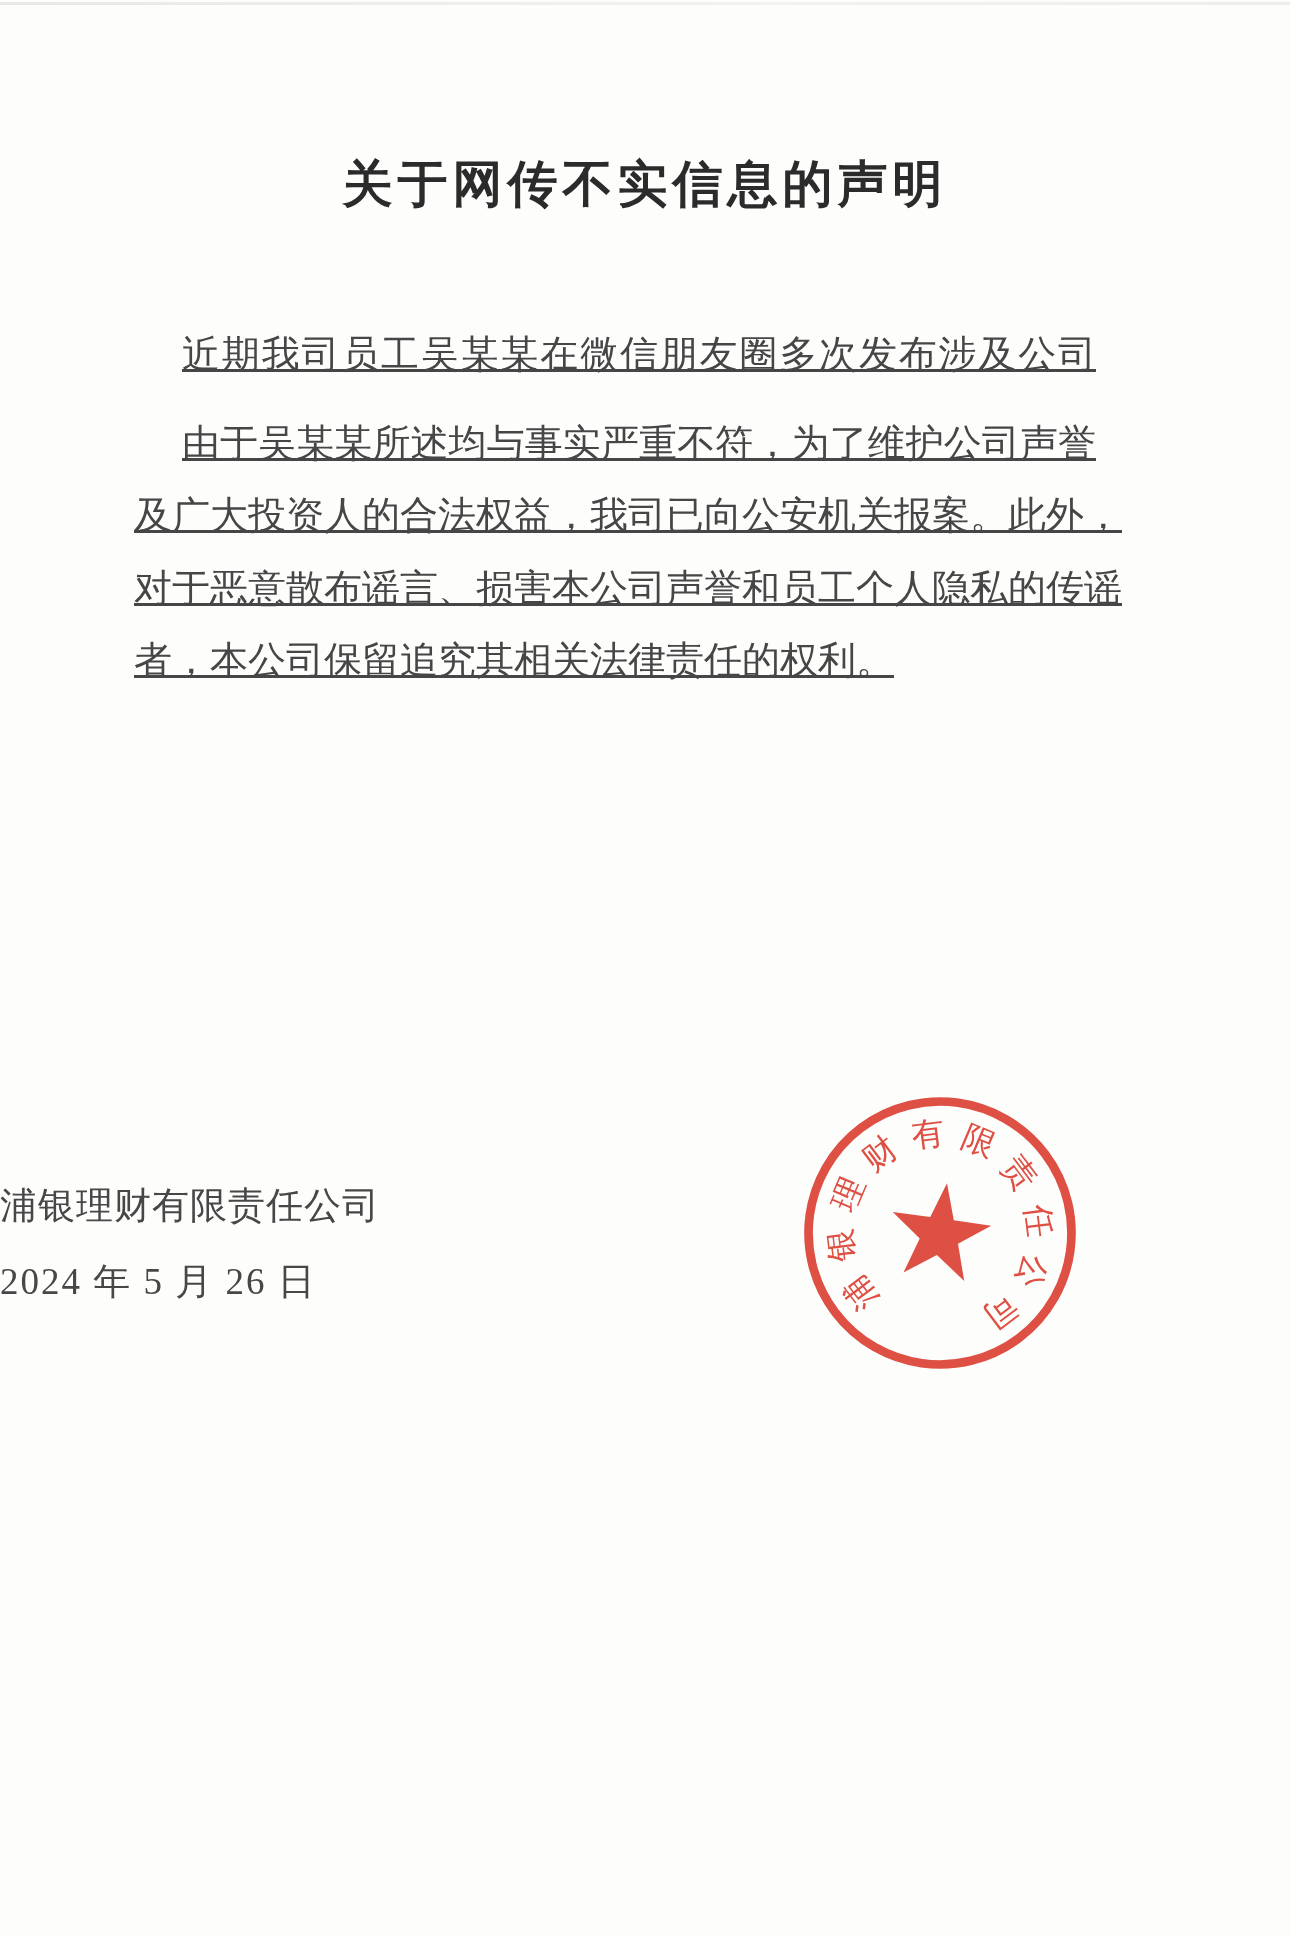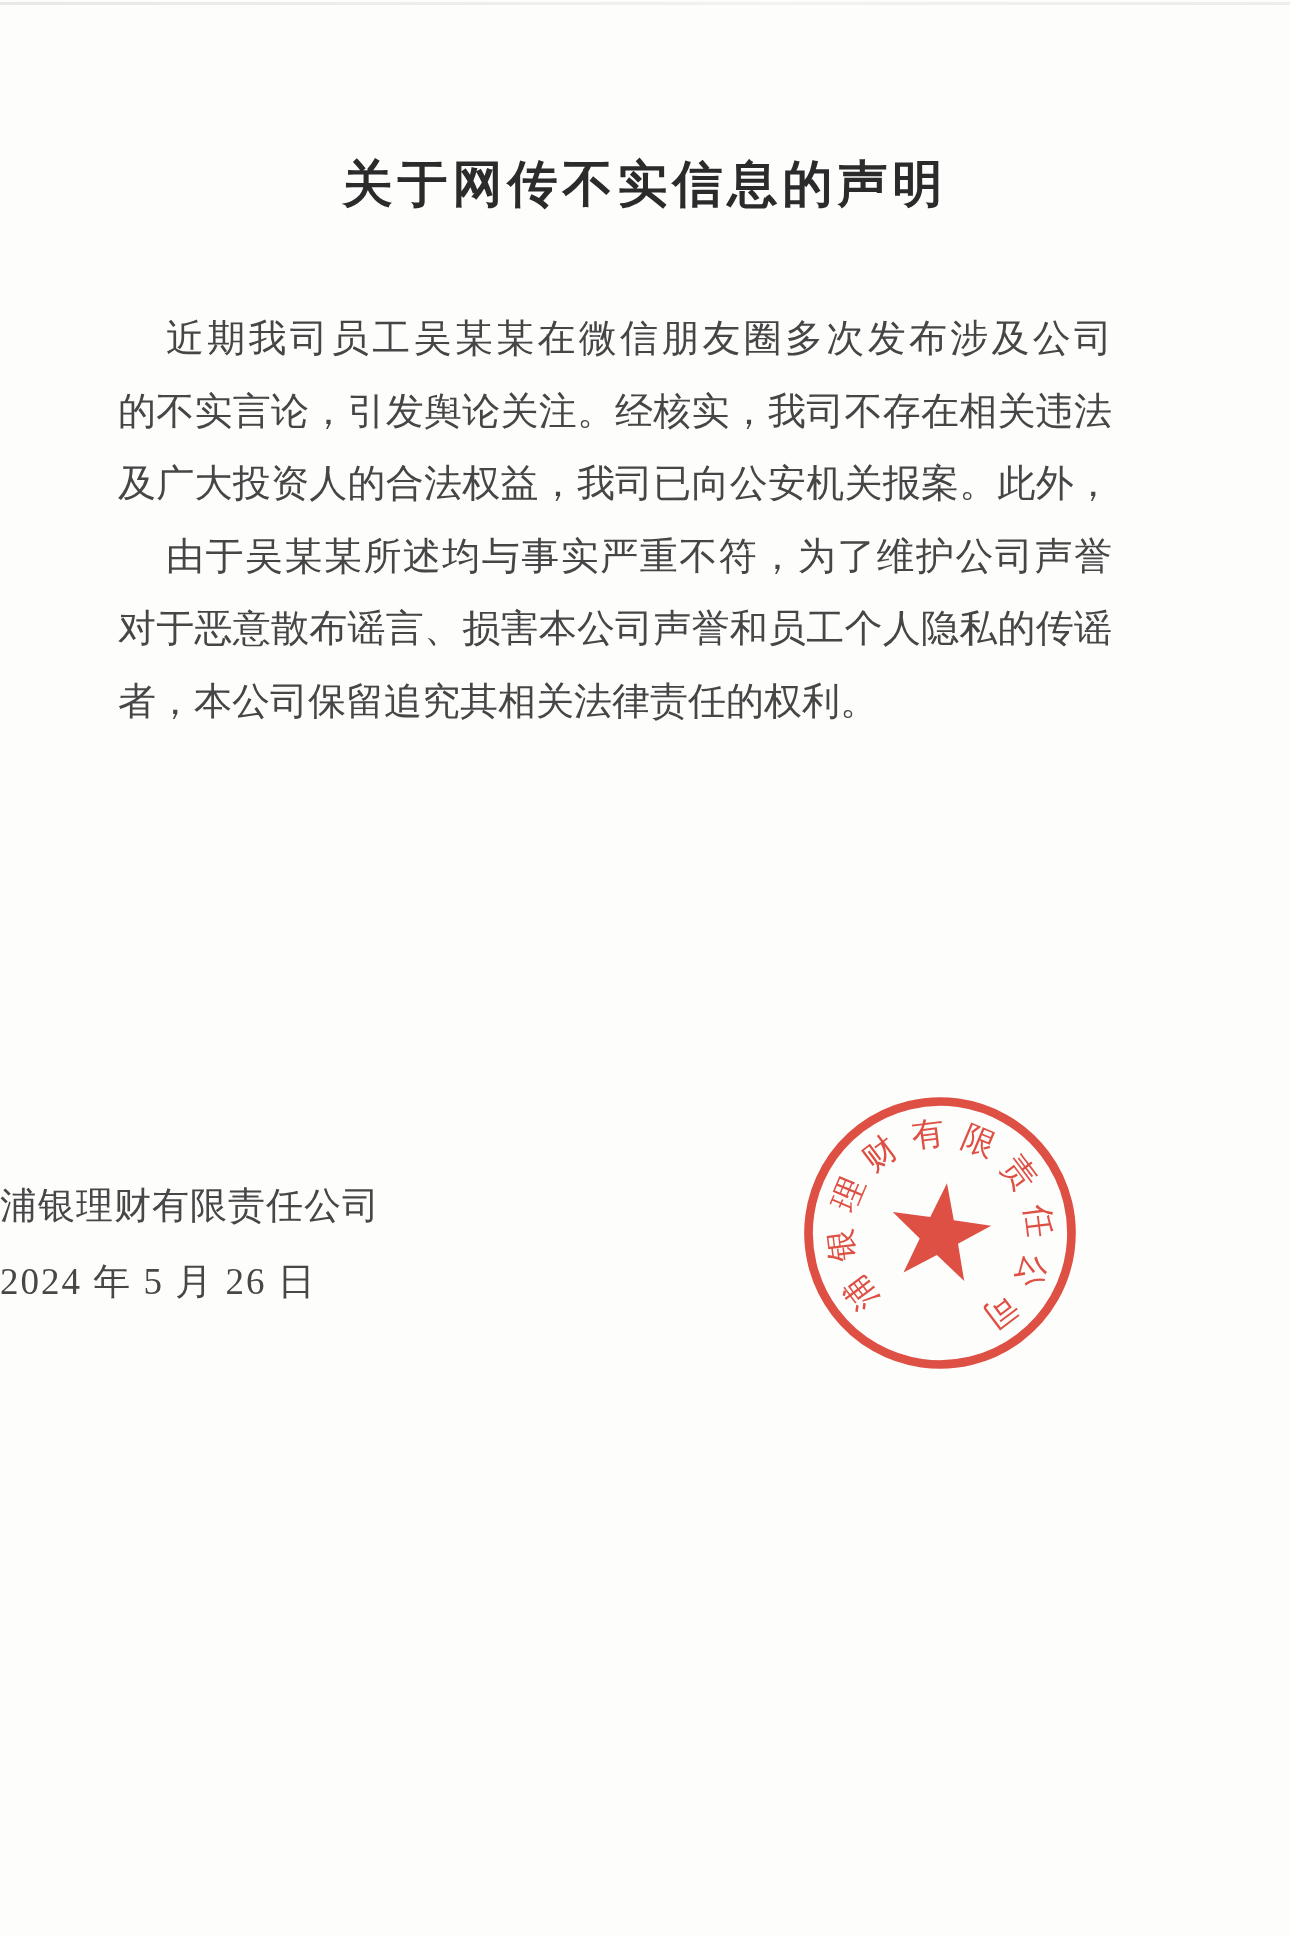--- a/index.html
+++ b/index.html
@@ -30,21 +30,21 @@
     color:#2b2b2b;
     font-family:"Liberation Sans","DejaVu Sans",sans-serif;
   }
   .doc-body{
     position:absolute;
     left:118px;top:302px;width:994px;
     color:#464646;
     font-size:38px;
     line-height:72.5px;
   }
-  .para{margin:0;}
+  .para{margin:16px;text-decoration:underline;}
   .line{
     text-align:justify;
     text-align-last:justify;
     white-space:nowrap;
   }
   .line.first{text-indent:48px;}
   .line.last{text-align-last:left;}
   .sig-line{
     position:absolute;
     left:0;width:1110px;
@@ -67,25 +67,24 @@
 <body>
 
 <div class="page">
   <div class="top-edge"></div>
 
   <h1 class="doc-title">关于网传不实信息的声明</h1>
 
   <div class="doc-body" id="docBody">
       <div class="para">
         <div class="line first">近期我司员工吴某某在微信朋友圈多次发布涉及公司</div>
-        <div class="line">的不实言论，引发舆论关注。经核实，我司不存在相关违法</div>
       </div>
       <div class="para">
+        <div class="line first">由于吴某某所述均与事实严重不符，为了维护公司声誉</div>
         <div class="line">及广大投资人的合法权益，我司已向公安机关报案。此外，</div>
-        <div class="line first">由于吴某某所述均与事实严重不符，为了维护公司声誉</div>
         <div class="line">对于恶意散布谣言、损害本公司声誉和员工个人隐私的传谣</div>
         <div class="line last">者，本公司保留追究其相关法律责任的权利。</div>
       </div>
     </div>
 
   <div class="sig-line sig-company">浦银理财有限责任公司</div>
   <div class="sig-line sig-date">2024 年 5 月 26 日</div>
 
   <div class="seal">
     <svg viewBox="0 0 300 300" xmlns="http://www.w3.org/2000/svg">

